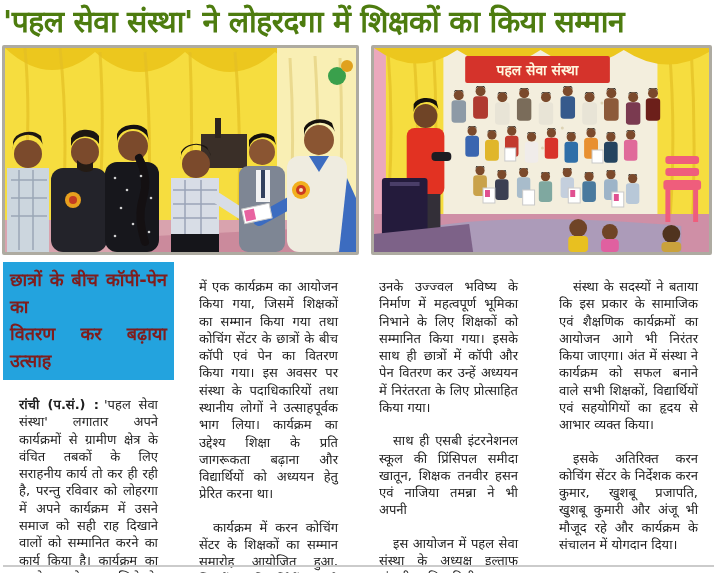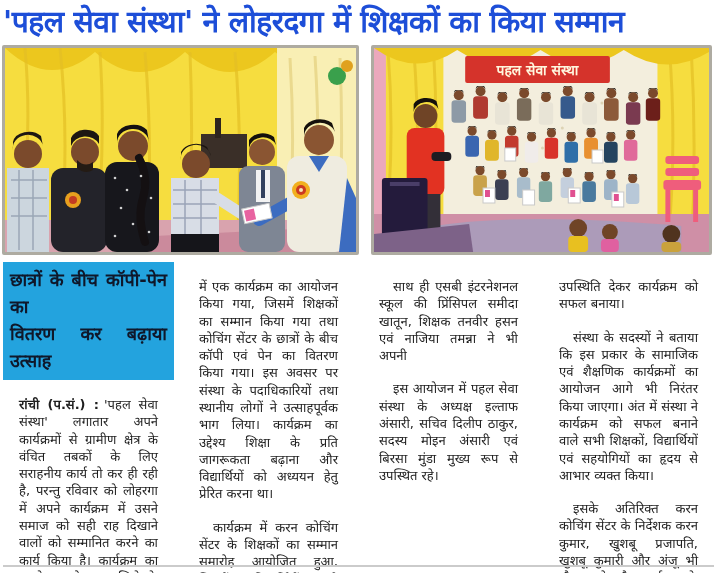--- a/index.html
+++ b/index.html
@@ -3,41 +3,41 @@
 <meta charset="utf-8">
 <style>
   html,body{margin:0;padding:0;}
   body{
     width:717px;height:573px;overflow:hidden;position:relative;
     background:#ffffff;
     font-family:"DejaVu Sans","Liberation Sans",sans-serif;
   }
   .clip{padding:0 2px;}
   .headline{
-    font-size:30px;font-weight:800;color:#1d4ed8;
+    font-size:30px;font-weight:800;color:#4d7c0f;
     letter-spacing:-0.5px;line-height:1.3;
     padding:2px 0 3px 1px;white-space:nowrap;
   }
   .photos{display:flex;gap:12px;margin-top:1px;}
   .photo{
     border:3px solid #aeaba1;border-radius:2px;background:#f6dd3f;
     box-sizing:border-box;overflow:hidden;
   }
   .photo.left{width:357px;height:210px;}
   .photo.right{width:341px;height:210px;}
   .photo svg{display:block;width:100%;height:100%;}
   .content{display:flex;gap:9px;margin-top:7px;padding:0 1px;}
   .col{
     flex:1;min-width:0;color:#1e1e1e;
     font-size:13px;line-height:1.33;text-align:justify;
   }
   .col p{margin:16px;}
   .col p.indent{text-indent:14px;}
   .subhead{
-    background:#23a3de;color:#0f172a;font-weight:700;
+    background:#23a3de;color:#7f1d1d;font-weight:700;
     font-size:18px;line-height:1.5;padding:4px 7px 6px;
     margin-bottom:7px;
   }
   .dateline{font-weight:700;margin-right:5px;}
   .bottom-rule{
     position:absolute;left:3px;right:3px;top:565px;height:2px;
     background:#cbcbcb;
   }
 </style>
 </head>
@@ -248,26 +248,26 @@
       </div>
       <p><span class="dateline">रांची (प.सं.) :</span><span>'पहल सेवा संस्था' लगातार अपने कार्यक्रमों से ग्रामीण क्षेत्र के वंचित तबकों के लिए सराहनीय कार्य तो कर ही रही है, परन्तु रविवार को लोहरगा में अपने कार्यक्रम में उसने समाज को सही राह दिखाने वालों को सम्मानित करने का कार्य किया है। कार्यक्रम का आयोजन लोहरदगा जिले के कुडू (हेन्जला) में किया गया। रविवार को संस्था की ओर से लोहरदगा के करन कोचिंग सेंटर</span></p>
     </div>
 
     <div class="col">
       <p>में एक कार्यक्रम का आयोजन किया गया, जिसमें शिक्षकों का सम्मान किया गया तथा कोचिंग सेंटर के छात्रों के बीच कॉपी एवं पेन का वितरण किया गया। इस अवसर पर संस्था के पदाधिकारियों तथा स्थानीय लोगों ने उत्साहपूर्वक भाग लिया। कार्यक्रम का उद्देश्य शिक्षा के प्रति जागरूकता बढ़ाना और विद्यार्थियों को अध्ययन हेतु प्रेरित करना था।</p>
       <p class="indent">कार्यक्रम में करन कोचिंग सेंटर के शिक्षकों का सम्मान समारोह आयोजित हुआ, जिसमें विद्यार्थियों को मार्गदर्शन देने और</p>
     </div>
 
     <div class="col">
+      <p>उनके उज्ज्वल भविष्य के निर्माण में महत्वपूर्ण भूमिका निभाने के लिए शिक्षकों को सम्मानित किया गया। इसके साथ ही छात्रों में कॉपी और पेन वितरण कर उन्हें अध्ययन में निरंतरता के लिए प्रोत्साहित किया गया।</p>
       <p class="indent">साथ ही एसबी इंटरनेशनल स्कूल की प्रिंसिपल समीदा खातून, शिक्षक तनवीर हसन एवं नाजिया तमन्ना ने भी अपनी</p>
       <p class="indent">इस आयोजन में पहल सेवा संस्था के अध्यक्ष इल्ताफ अंसारी, सचिव दिलीप ठाकुर, सदस्य मोइन अंसारी एवं बिरसा मुंडा मुख्य रूप से उपस्थित रहे।</p>
     </div>
 
     <div class="col">
-      <p>उपस्थिति देकर कार्यक्रम को सफल बनाया।</p>
       <p class="indent">संस्था के सदस्यों ने बताया कि इस प्रकार के सामाजिक एवं शैक्षणिक कार्यक्रमों का आयोजन आगे भी निरंतर किया जाएगा। अंत में संस्था ने कार्यक्रम को सफल बनाने वाले सभी शिक्षकों, विद्यार्थियों एवं सहयोगियों का हृदय से आभार व्यक्त किया।</p>
       <p class="indent">इसके अतिरिक्त करन कोचिंग सेंटर के निर्देशक करन कुमार, खुशबू प्रजापति, खुशबू कुमारी और अंजू भी मौजूद रहे और कार्यक्रम के संचालन में योगदान दिया।</p>
     </div>
 
   </div>
 
   <div class="bottom-rule"></div>
 </div>
 
 </body></html>

